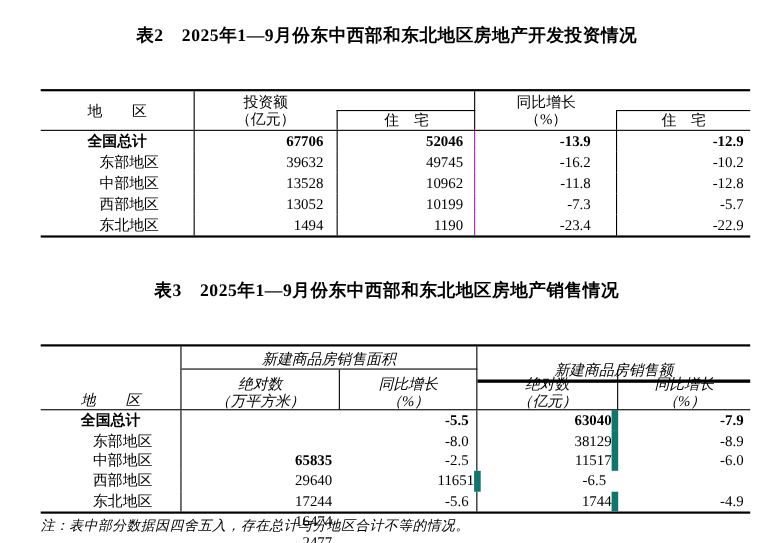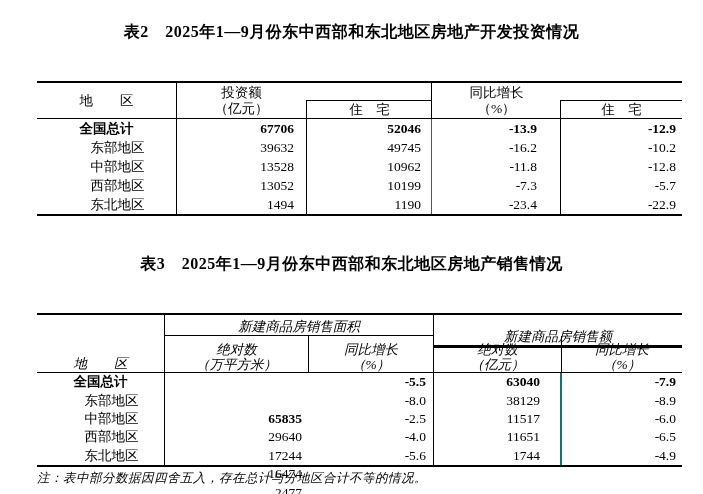--- a/index.html
+++ b/index.html
@@ -49,21 +49,21 @@
                   border-right:1px solid #000; border-bottom:1px solid #000; }
   #t3 .h-group2 { left:397px; top:0; width:248px; height:33px; border-bottom:3px solid #000000; }
   #t3 .h-sub1a { left:128px; top:21px; width:144px; height:36px; border-right:1px solid #000; line-height:15px; }
   #t3 .h-sub1b { left:272px; top:21px; width:125px; height:36px; border-right:1px solid #000; line-height:15px; }
   #t3 .h-sub2a { left:397px; top:21px; width:128px; height:36px; border-right:1px solid #000; line-height:15px; }
   #t3 .h-sub2b { left:525px; top:21px; width:120px; height:36px; line-height:15px; }
   #t3 .row { display:flex; height:18.4px; }
   #t3 .c-region { width:128px; border-right:1px solid #000; }
   #t3 .c1 { width:144px; border-right:1px solid #000; padding-right:6px;margin-top:46px; }
   #t3 .c2 { width:125px; border-right:1px solid #000; padding-right:7px; }
-  #t3 .c3 { width:128px; border-right:2px solid #0f766e; padding-right:20px; }
+  #t3 .c3 { width:128px; border-right:6px solid #0f766e; padding-right:0; }
   #t3 .c4 { width:120px; padding-right:6px; }
 
   
   .c-region { display:flex; align-items:center; justify-content:center; }
   .num { display:flex; align-items:center; justify-content:flex-end; }
   .row.total { font-weight:bold; }
   .row.sub .c-region { padding-left:22px; }
 
   .note {
     position:absolute; left:37px; top:470px; width:640px;
@@ -183,21 +183,20 @@
     <div class="row sub">
       <div class="cell c-region">中部地区</div>
       <div class="cell num c1">17244</div>
       <div class="cell num c2">-2.5</div>
       <div class="cell num c3">11517</div>
       <div class="cell num c4">-6.0</div>
     </div>
     <div class="row sub">
       <div class="cell c-region">西部地区</div>
       <div class="cell num c1">16474</div>
-      <div class="cell num c2">-4.0</div>
       <div class="cell num c3">11651</div>
       <div class="cell num c4">-6.5</div>
     </div>
     <div class="row sub">
       <div class="cell c-region">东北地区</div>
       <div class="cell num c1">2477</div>
       <div class="cell num c2">-5.6</div>
       <div class="cell num c3">1744</div>
       <div class="cell num c4">-4.9</div>
     </div>

